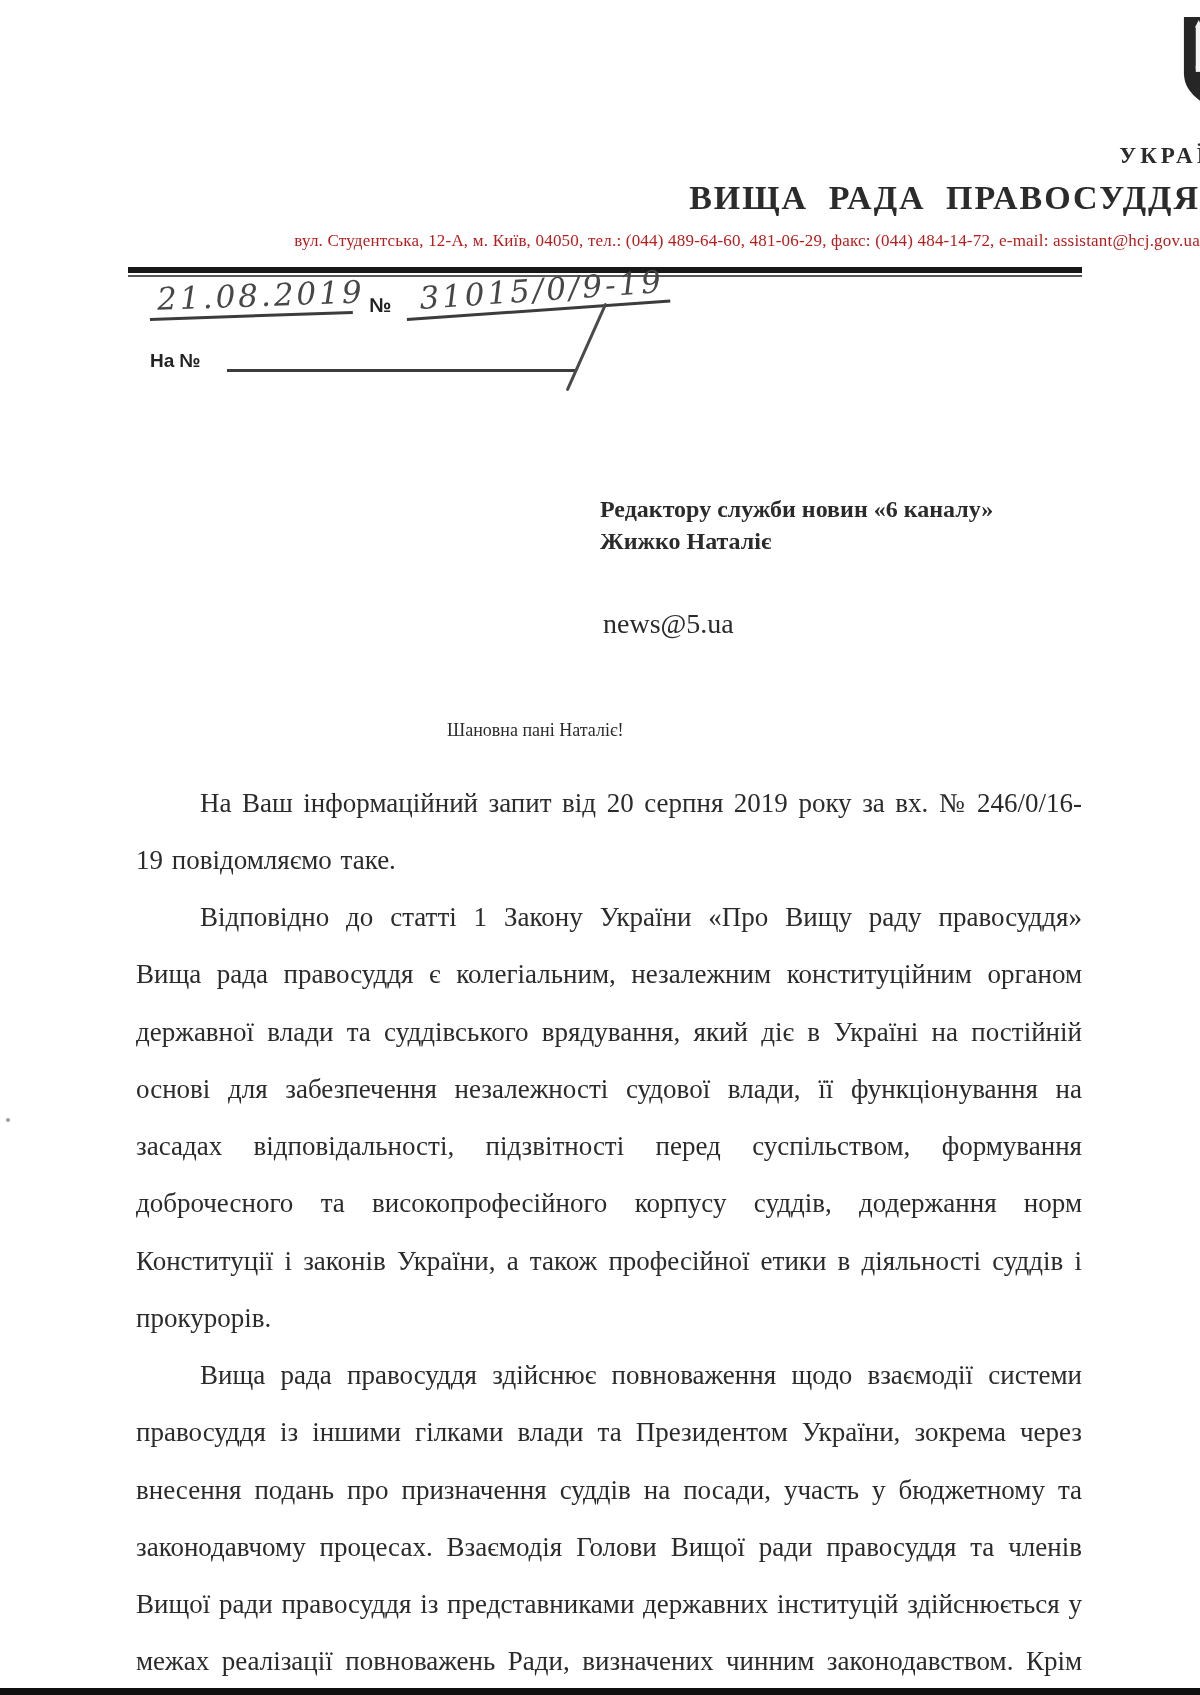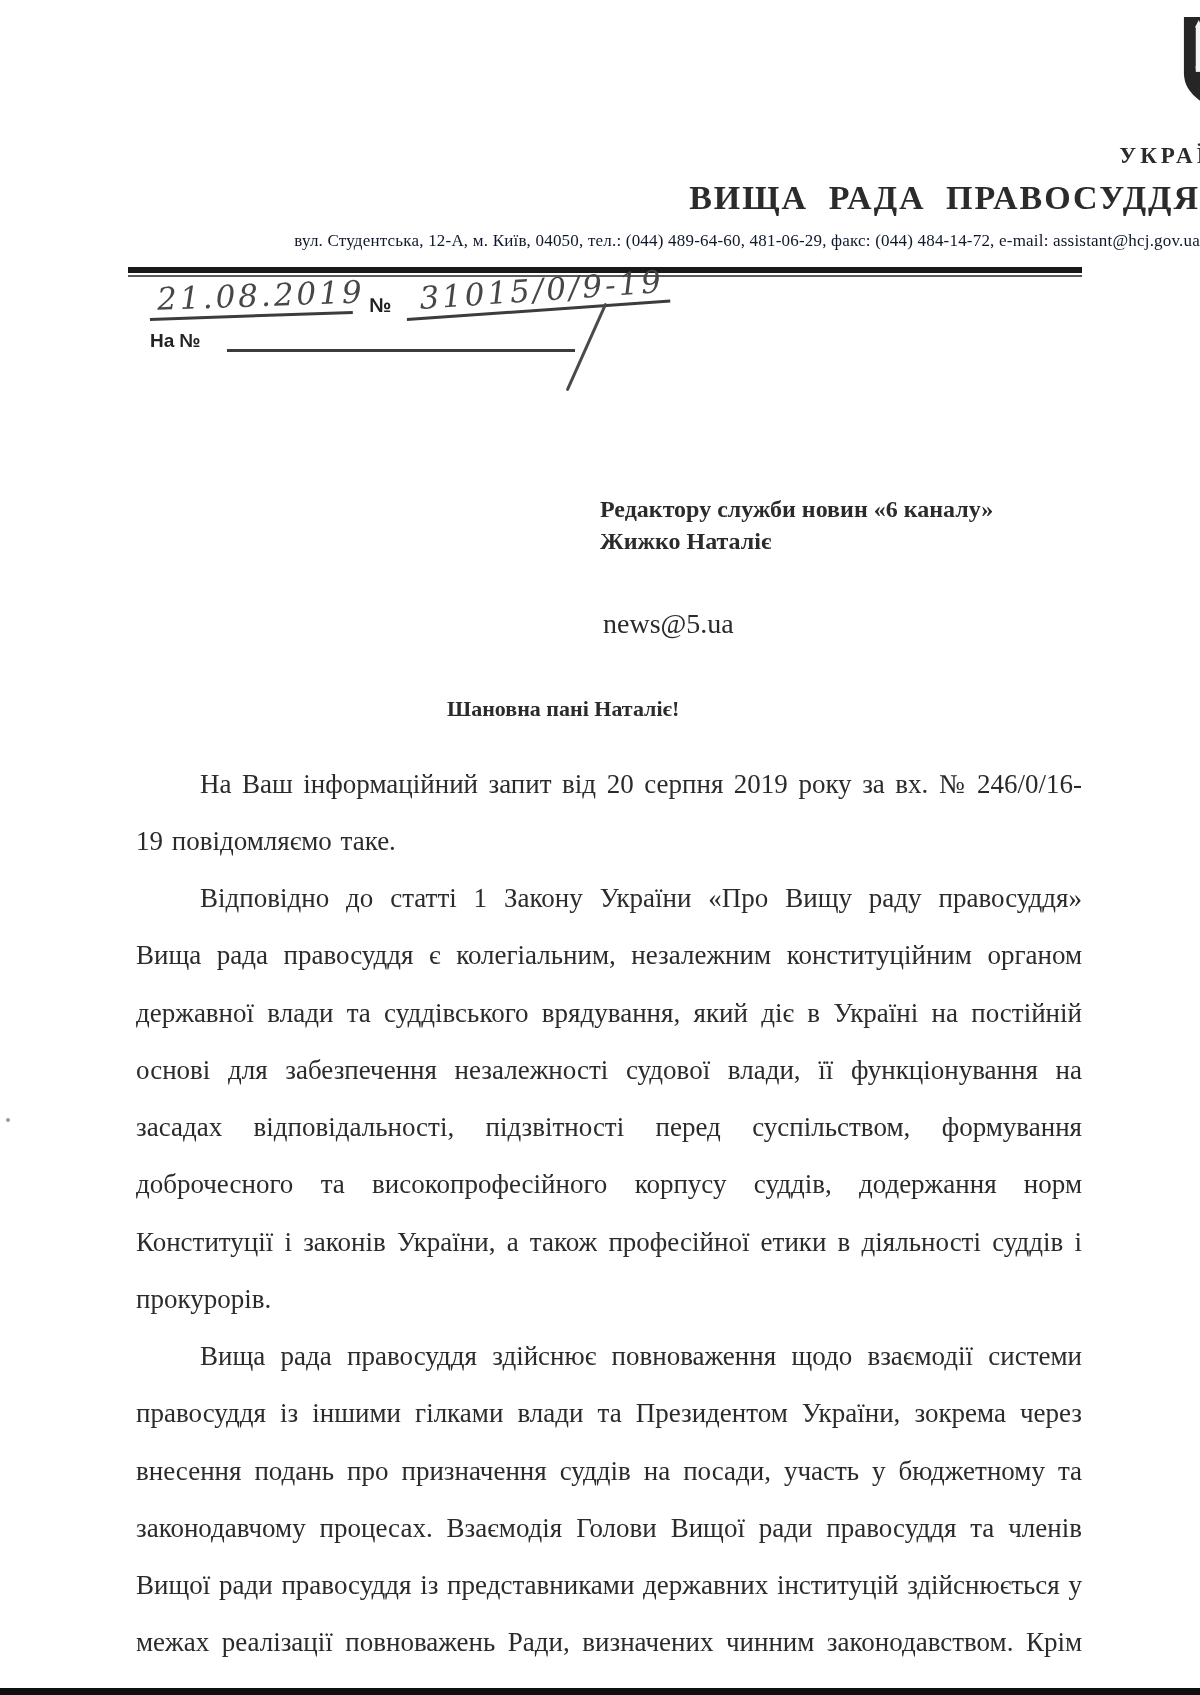--- a/index.html
+++ b/index.html
@@ -18,21 +18,21 @@
   .country{
     font-weight:bold; font-size:23px; letter-spacing:4px;
     margin-top:26px; transform:translateX(52px);
   }
   .orgname{
     font-weight:bold; font-size:34px; letter-spacing:2px; word-spacing:10px;
     margin-top:10px;
   }
   .contact{
     font-size:17px; margin-top:14px; white-space:nowrap;
-    color:#0f172a; letter-spacing:.2px;
+    color:#b91c1c; letter-spacing:.2px;
   }
   
   .rule{ margin:16px 118px 0 128px; }
   .rule-thick{ height:6px; background:#181818; }
   .rule-thin{ height:2px; background:#5a5a5a; margin-top:2px; }
   
   .refs{ position:relative; margin:4px 120px 0 150px; height:104px; }
   .ref-line1{ display:flex; align-items:flex-end; gap:16px; }
   .hw{
     font-family:"DejaVu Serif","Liberation Serif",serif;
@@ -45,39 +45,39 @@
   }
   .no-label{
     font-family:"Liberation Sans","DejaVu Sans",sans-serif;
     font-weight:bold; font-size:20px; color:#222; padding-bottom:4px;
   }
   .hw-number{
     font-size:31px; width:250px; padding:0 0 1px 14px;
     border-bottom:3px solid #3c3c3c;
     transform:rotate(-4deg); transform-origin:left bottom;
   }
-  .ref-line2{ display:flex; align-items:flex-end; gap:26px; margin-top:6px; }
+  .ref-line2{ display:flex; align-items:flex-end; gap:26px; margin-top:26px; }
   .nano-label{
     font-family:"Liberation Sans","DejaVu Sans",sans-serif;
     font-weight:bold; font-size:19px; color:#222;
   }
   .blank-line{ width:348px; height:22px; border-bottom:3px solid #3c3c3c; }
   .pen-stroke{
     position:absolute; left:435px; top:18px;
     width:3px; height:96px; background:#4a4a4a;
     transform:rotate(24deg); border-radius:2px;
   }
   
   .recipient{
     margin:108px 0 0 600px; width:480px;
     font-weight:bold; font-size:24px; line-height:1.35;
   }
   .recipient-email{ margin:50px 0 0 603px; font-size:28px; }
   
-  .salutation{ margin:56px 0 0 447px; font-weight:bold; font-size:22px; }
+  .salutation{ margin:80px 0 0 447px; font-weight:normal; font-size:18px; }
   .body{
     margin:34px 118px 0 136px;
     font-size:27px; line-height:2.12; word-spacing:2px;
     text-align:justify;
   }
   .body p{ margin:0; text-indent:64px; }
   
   .bottom-bar{ position:absolute; left:0; right:0; bottom:0; height:7px; background:#101010; }
   .speck{ position:absolute; left:6px; top:1118px; width:4px; height:4px;
           background:#9a9a9a; border-radius:50%; }

